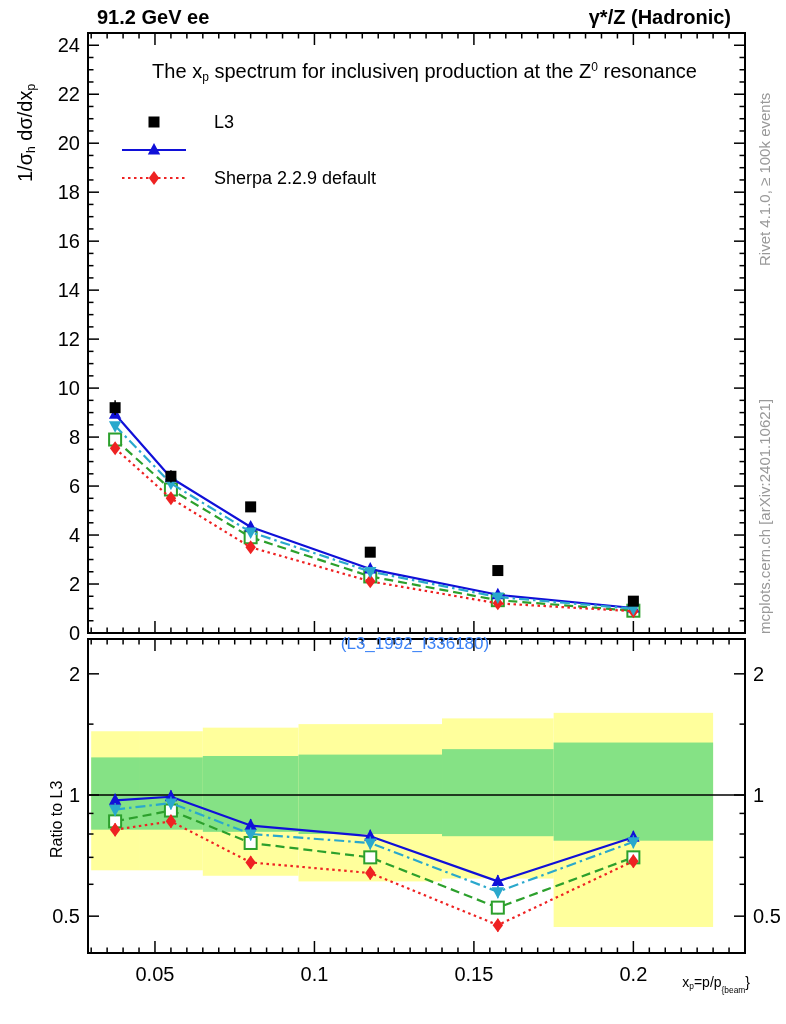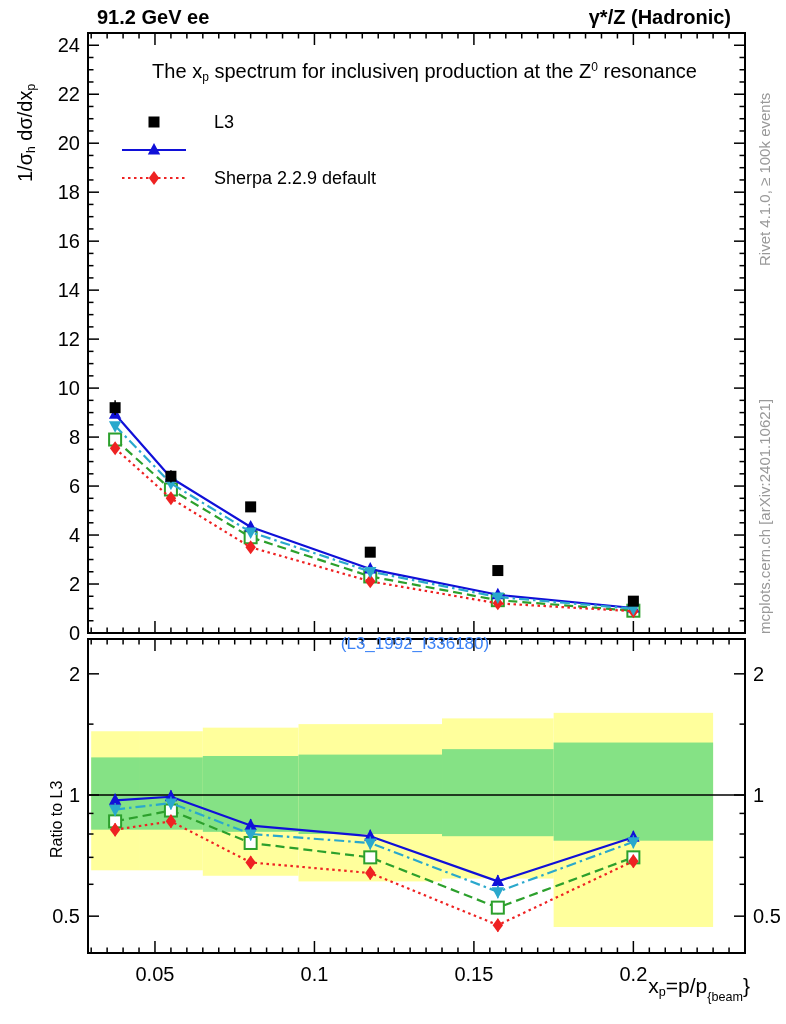--- a/index.html
+++ b/index.html
@@ -7,21 +7,21 @@
   #chart-svg{position:absolute;left:0;top:0;}
   svg text{font-family:"Liberation Sans",sans-serif;}
   .overlay{position:absolute;white-space:nowrap;}
   .hdr{font-size:20px;top:6px;font-weight:bold;}
   .title{left:96px;width:657px;top:60px;text-align:center;font-size:20px;}
   .vtext{position:absolute;transform-origin:0 0;transform:rotate(-90deg);white-space:nowrap;}
   .gray{color:#999;}
   .sub{font-size:60%;vertical-align:-20%;}
   .deep{vertical-align:-55%;}
   .sup{font-size:60%;vertical-align:50%;}
-  .xlab{font-size:21px;right:36px;top:974px;text-align:center;}
+  .xlab{font-size:14px;right:36px;top:974px;text-align:center;}
   #legend{position:absolute;left:120px;top:108px;}
   .lrow{display:flex;align-items:center;height:28px;}
   .lrow .lab{font-size:18px;margin-left:26px;}
   .wm{font-size:17px;color:#3b82f6;left:330px;width:170px;text-align:center;top:590px;margin-top:44px;}
 </style>
 </head>
 <body>
 
 <svg id="chart-svg" width="786" height="1024">
     <g>

